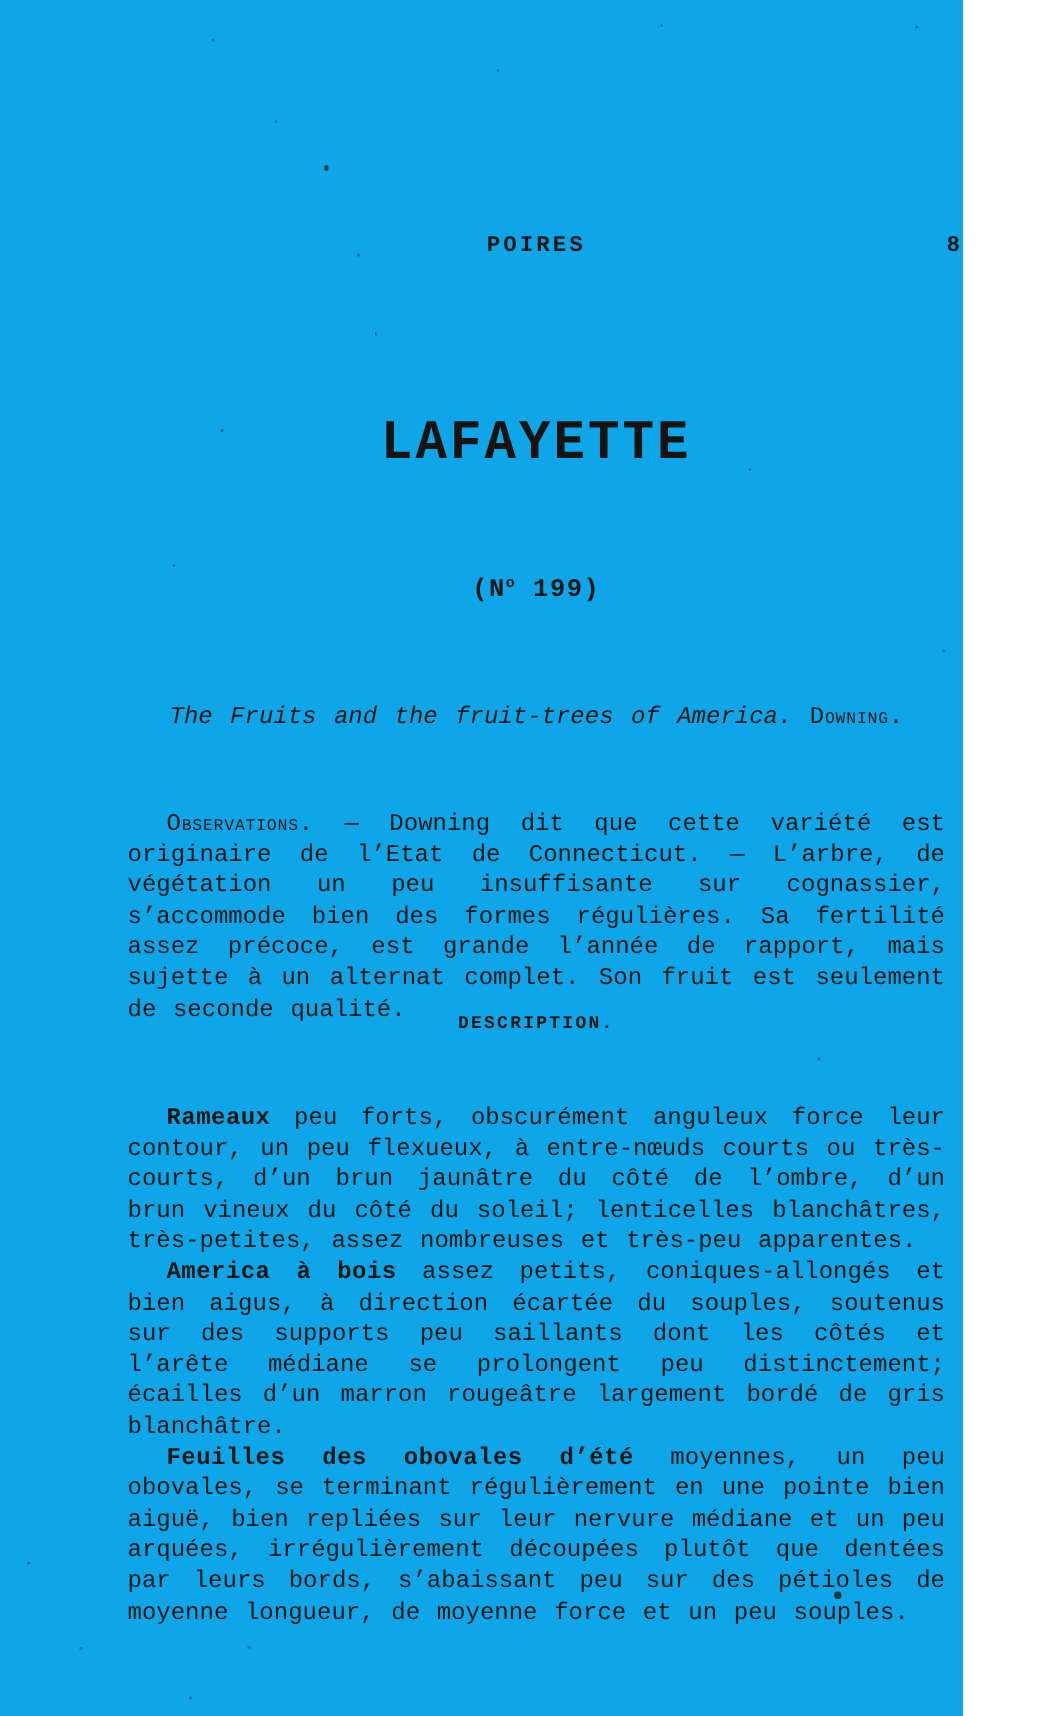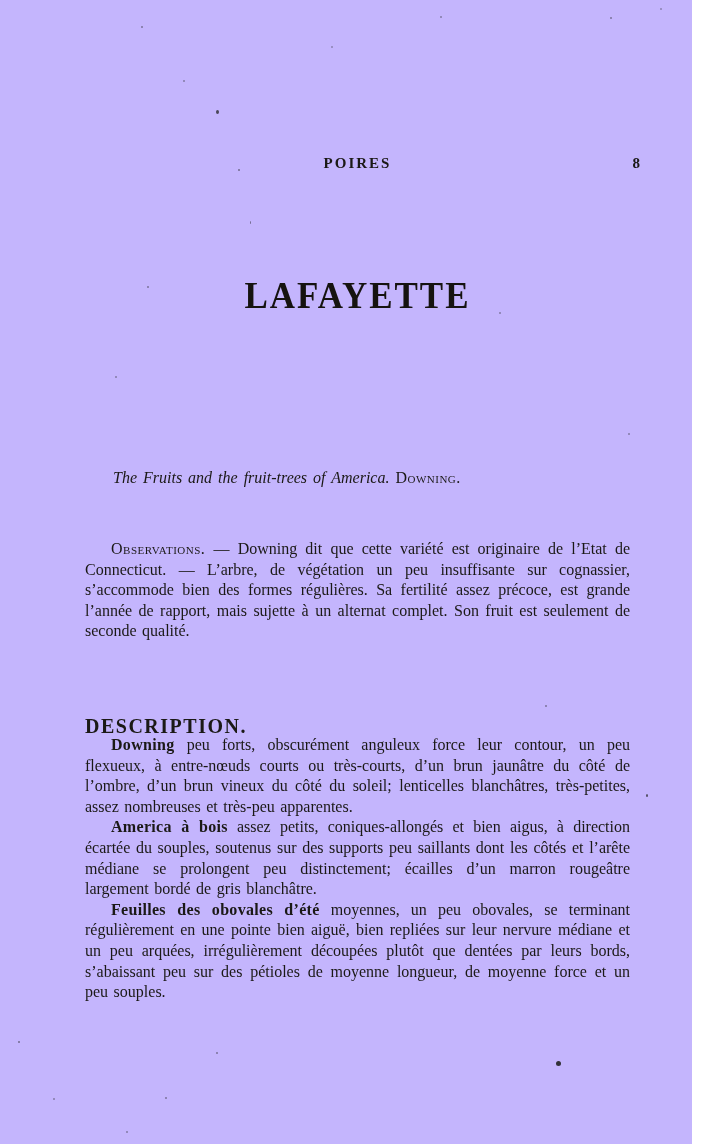--- a/index.html
+++ b/index.html
@@ -2,25 +2,25 @@
 <html><head>
 <meta charset="utf-8">
 <style>
   html, body {
     margin: 0;
     padding: 0;
     background: #ffffff;
   }
   .page {
     position: relative;
-    width: 692px;
+    width: 642px;
     height: 1144px;
-    background: #c4b5fd;
+    background: #0ea5e9;
     overflow: hidden;
-    font-family: Liberation Serif, serif;
+    font-family: Liberation Mono, monospace;
     color: #1b1916;
   }
   .col {
     position: absolute;
     left: 85px;
     width: 545px;
   }
   
   .running-head {
     top: 155px;
@@ -82,25 +82,24 @@
   }
   .bodytext p {
     margin: 0;
     text-indent: 26px;
   }
   .observations-block { top: 528px; }
   .lead-bold { font-weight: 700; letter-spacing: 0.3px; }
   
   .description-heading {
     top: 675px;
-    text-align: left;
-    font-size: 20px;
+    text-align: center;
+    font-size: 12px;
     letter-spacing: 1.5px;
     font-weight: 600;
-    margin-top: 40px;
   }
   .description-body { top: 724px; }
   
   .speck {
     position: absolute;
     background: #222;
     border-radius: 50%;
   }
 </style>
 </head>
@@ -108,34 +107,37 @@
 
 <div class="page">
 
   <div class="col running-head">
     <span class="running-title">POIRES</span>
     <span class="page-number">8</span>
   </div>
 
   <div class="col variety-title">LAFAYETTE</div>
 
+  <div class="col variety-number">
+    <span>(N</span><span class="nsup">o</span><span> 199)</span>
+  </div>
 
   <div class="col reference-line">
     <span class="ref-title">The Fruits and the fruit-trees of America.</span>
     <span class="sc">Downing.</span>
   </div>
 
   <div class="col bodytext observations-block">
     <p><span class="sc">Observations.</span><span> — Downing dit que cette variété est originaire de l’Etat de Connecticut. — L’arbre, de végétation un peu insuffisante sur cognassier, s’accommode bien des formes régulières. Sa fertilité assez précoce, est grande l’année de rapport, mais sujette à un alternat complet. Son fruit est seulement de seconde qualité.</span></p>
   </div>
 
   <div class="col description-heading">DESCRIPTION.</div>
 
   <div class="col bodytext description-body">
-    <p><span class="lead-bold">Downing</span><span> peu forts, obscurément anguleux force leur contour, un peu flexueux, à entre-nœuds courts ou très-courts, d’un brun jaunâtre du côté de l’ombre, d’un brun vineux du côté du soleil; lenticelles blanchâtres, très-petites, assez nombreuses et très-peu apparentes.</span></p>
+    <p><span class="lead-bold">Rameaux</span><span> peu forts, obscurément anguleux force leur contour, un peu flexueux, à entre-nœuds courts ou très-courts, d’un brun jaunâtre du côté de l’ombre, d’un brun vineux du côté du soleil; lenticelles blanchâtres, très-petites, assez nombreuses et très-peu apparentes.</span></p>
     <p><span class="lead-bold">America à bois</span><span> assez petits, coniques-allongés et bien aigus, à direction écartée du souples, soutenus sur des supports peu saillants dont les côtés et l’arête médiane se prolongent peu distinctement; écailles d’un marron rougeâtre largement bordé de gris blanchâtre.</span></p>
     <p><span class="lead-bold">Feuilles des obovales d’été</span><span> moyennes, un peu obovales, se terminant régulièrement en une pointe bien aiguë, bien repliées sur leur nervure médiane et un peu arquées, irrégulièrement découpées plutôt que dentées par leurs bords, s’abaissant peu sur des pétioles de moyenne longueur, de moyenne force et un peu souples.</span></p>
   </div>
 
   <div class="speck" style="left:141px; top:26px;  width:2px; height:2px; opacity:.45;"></div>
   <div class="speck" style="left:183px; top:80px;  width:2px; height:2px; opacity:.4;"></div>
   <div class="speck" style="left:216px; top:110px; width:3px; height:4px; opacity:.75;"></div>
   <div class="speck" style="left:331px; top:46px;  width:2px; height:2px; opacity:.35;"></div>
   <div class="speck" style="left:440px; top:16px;  width:2px; height:2px; opacity:.4;"></div>
   <div class="speck" style="left:610px; top:17px;  width:2px; height:2px; opacity:.45;"></div>

